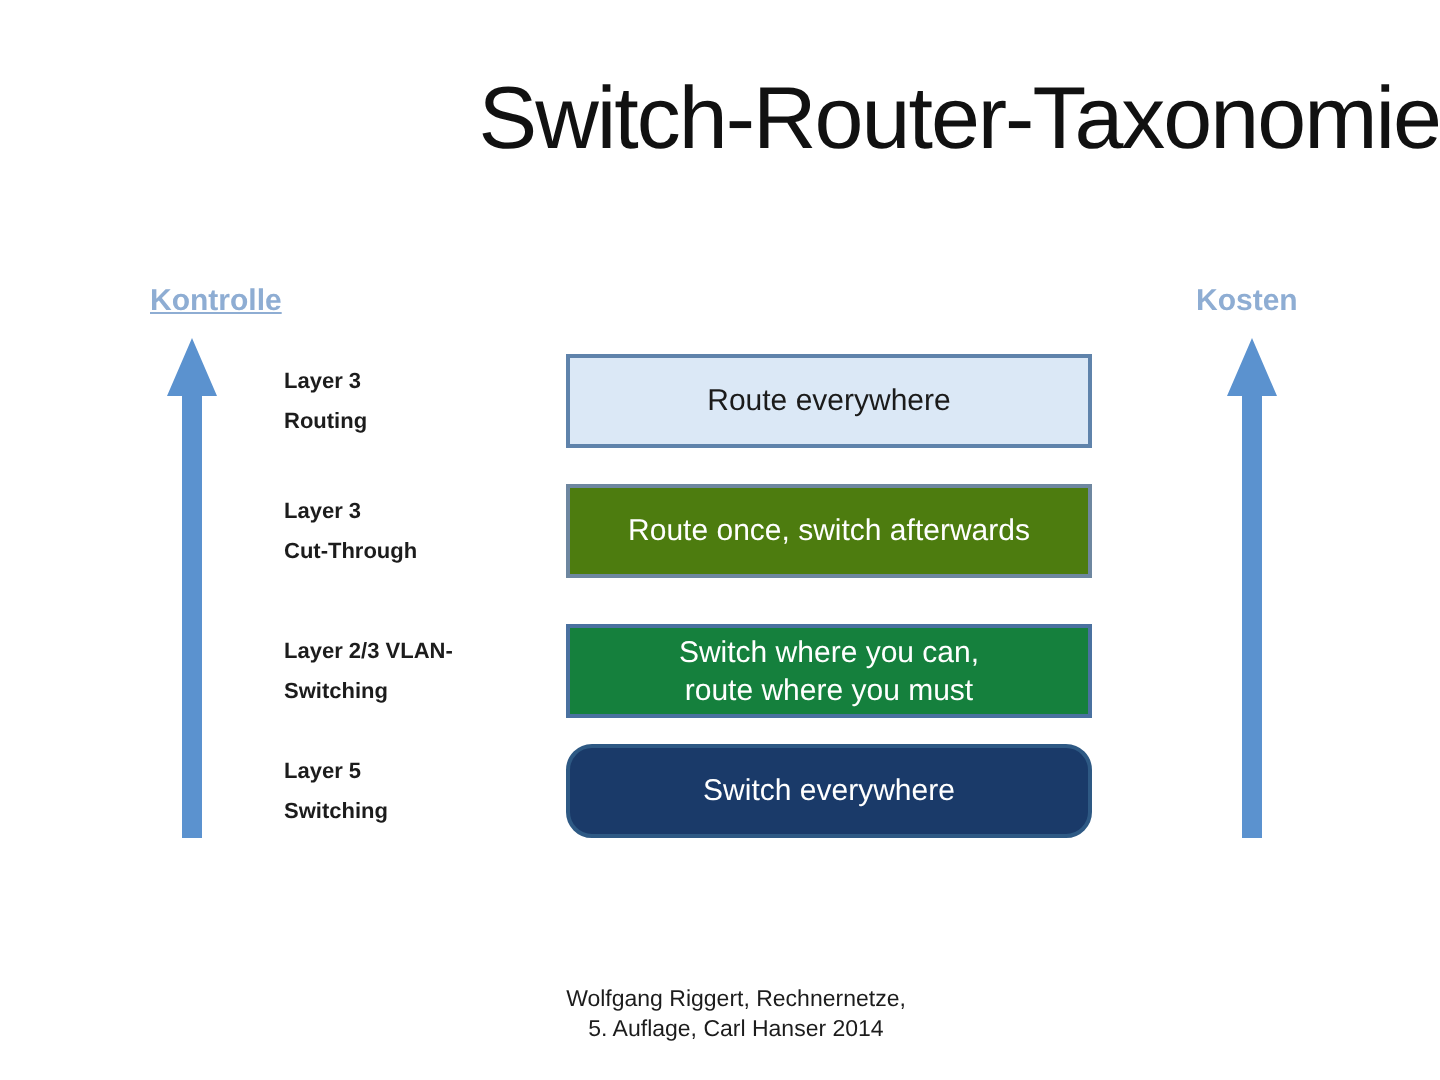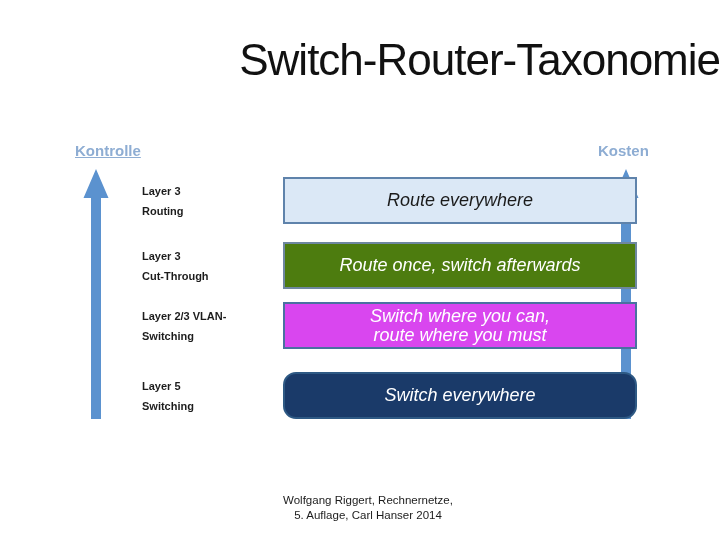--- a/index.html
+++ b/index.html
@@ -47,50 +47,49 @@
   .arrow.left  { left: 83px; }
   .arrow.right { left: 613px; }
   .row {
     position: absolute;
     left: 0;
     width: 100%;
     height: 47px;
   }
   .row.r1 { top: 177px; }
   .row.r2 { top: 242px; }
-  .row.r3 { top: 302px; }
+  .row.r3 { top: 312px; }
   .row.r4 { top: 372px; }
   .row-label {
     position: absolute;
     left: 142px;
     top: 50%;
     transform: translateY(-50%);
     width: 138px;
     font-size: 11px;
     line-height: 20px;
     font-weight: 700;
     white-space: pre-line;
     color: var(--label-color, #1c1c1c);
   }
   .row-box {
     position: absolute;
     left: 283px;
     top: 0;
-    width: 354px;
+    width: 263px;
     height: 47px;
     box-sizing: border-box;
     border: 2px solid #5f83ab;
     display: flex;
     align-items: center;
     justify-content: center;
     text-align: center;
-    font-size: 18px;
+    font-size: 15px;
     line-height: 19px;
     white-space: pre-line;
-    font-style: italic;
   }
   .footer {
     position: absolute;
     left: 0;
     right: 0;
     top: 493px;
     transform: translateX(8px);
     text-align: center;
     font-size: 11.5px;
     line-height: 15px;
@@ -123,21 +122,21 @@
 
   <div class="row r2">
     <div class="row-label">Layer 3
 Cut-Through</div>
     <div class="row-box" style="background: #4d7c0f; border-color: rgb(110, 135, 160); color: rgb(255, 255, 255);">Route once, switch afterwards</div>
   </div>
 
   <div class="row r3">
     <div class="row-label">Layer 2/3 VLAN-
 Switching</div>
-    <div class="row-box" style="background: #d946ef; border-color: rgb(74, 113, 160); color: rgb(255, 255, 255);">Switch where you can,
+    <div class="row-box" style="background: #15803d; border-color: rgb(74, 113, 160); color: rgb(255, 255, 255);">Switch where you can,
 route where you must</div>
   </div>
 
   <div class="row r4">
     <div class="row-label">Layer 5
 Switching</div>
     <div class="row-box" style="background: rgb(26, 58, 105); border-color: rgb(46, 89, 132); color: rgb(255, 255, 255); border-radius: 13px;">Switch everywhere</div>
   </div>
 
   <div class="footer">Wolfgang Riggert, Rechnernetze,

